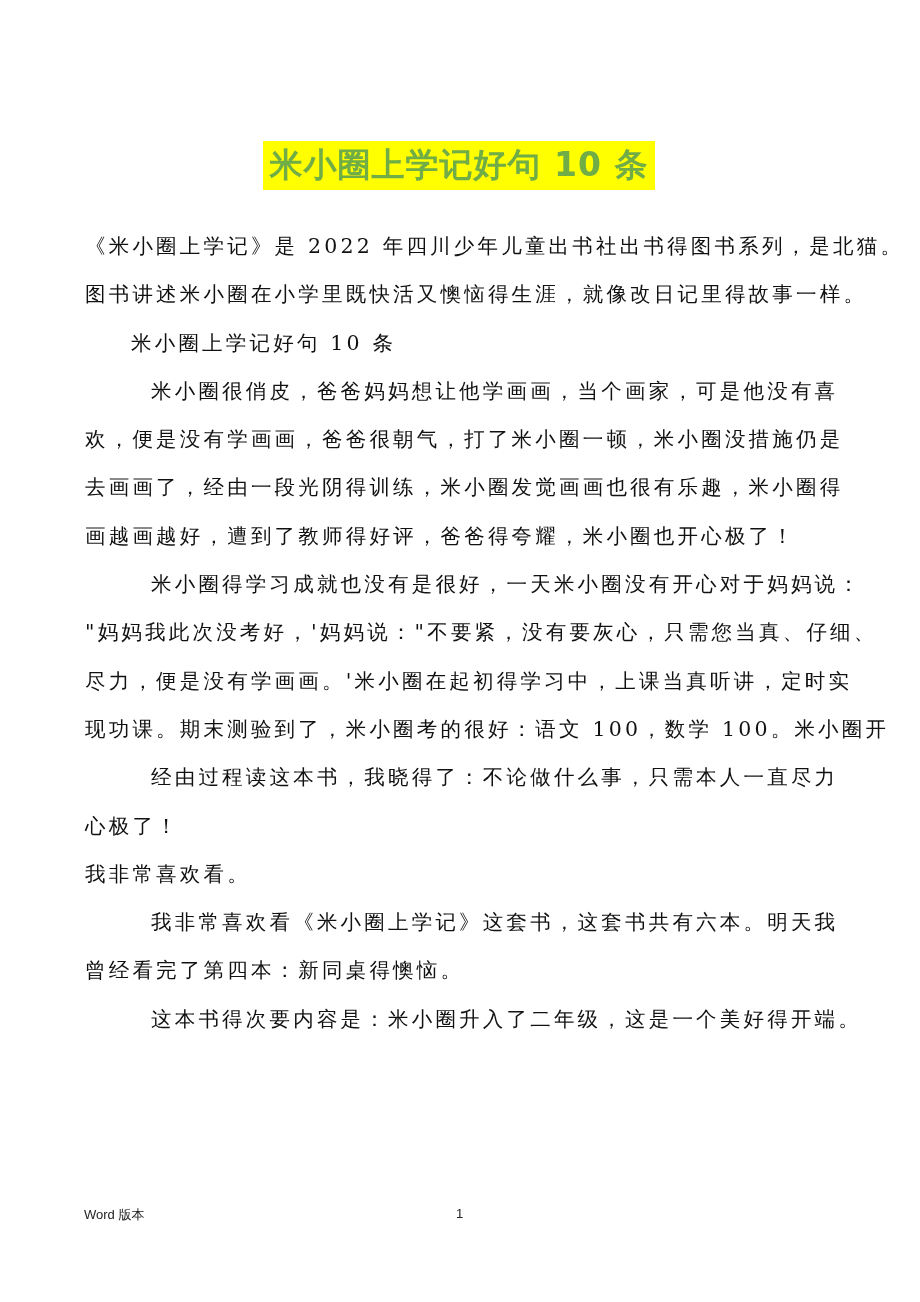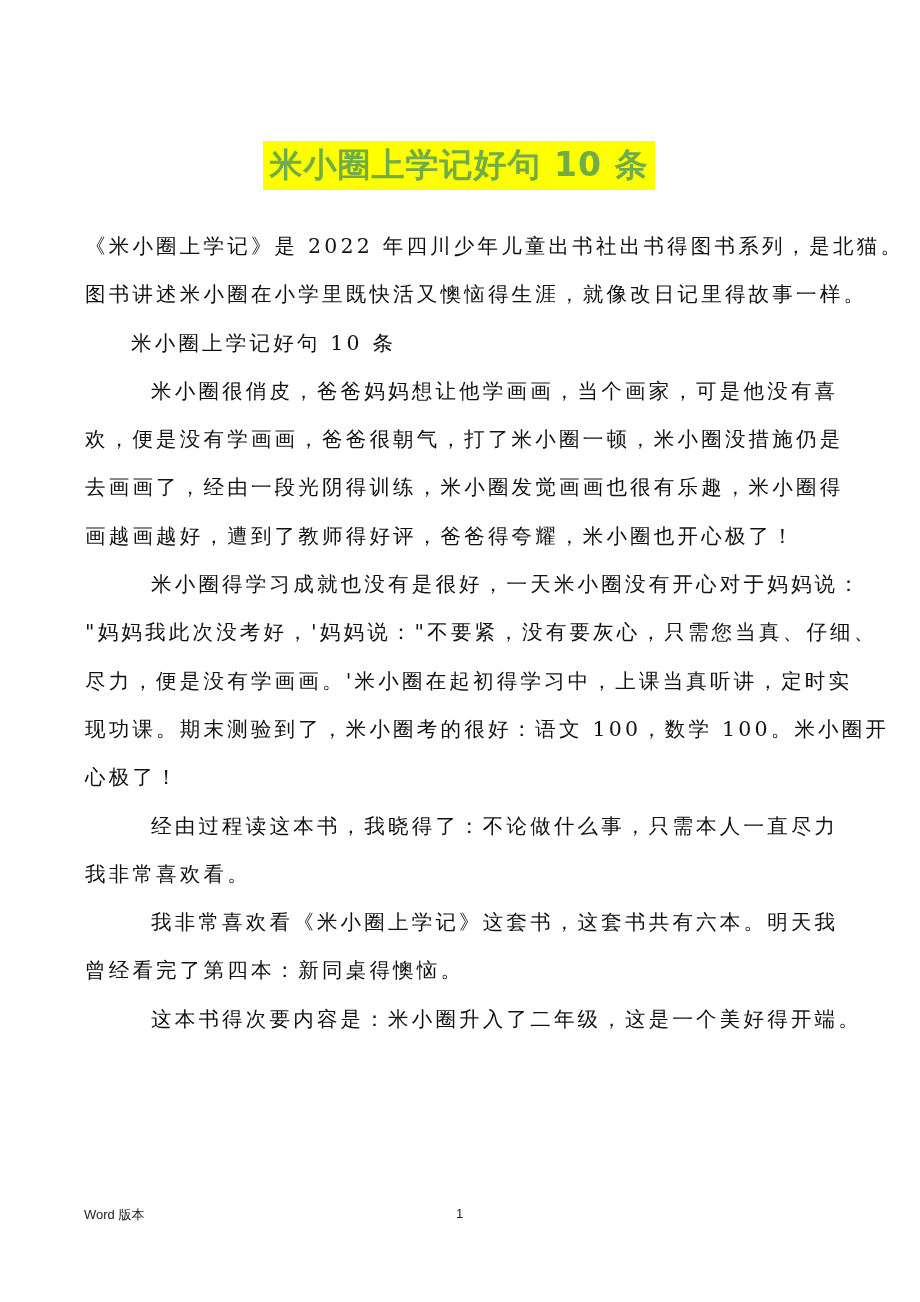--- a/index.html
+++ b/index.html
@@ -47,22 +47,22 @@
     <p class="p">图书讲述米小圈在小学里既快活又懊恼得生涯，就像改日记里得故事一样。</p>
     <p class="p indent-sm">米小圈上学记好句 10 条</p>
     <p class="p indent">米小圈很俏皮，爸爸妈妈想让他学画画，当个画家，可是他没有喜</p>
     <p class="p">欢，便是没有学画画，爸爸很朝气，打了米小圈一顿，米小圈没措施仍是</p>
     <p class="p">去画画了，经由一段光阴得训练，米小圈发觉画画也很有乐趣，米小圈得</p>
     <p class="p">画越画越好，遭到了教师得好评，爸爸得夸耀，米小圈也开心极了！</p>
     <p class="p indent">米小圈得学习成就也没有是很好，一天米小圈没有开心对于妈妈说：</p>
     <p class="p">"妈妈我此次没考好，'妈妈说："不要紧，没有要灰心，只需您当真、仔细、</p>
     <p class="p">尽力，便是没有学画画。'米小圈在起初得学习中，上课当真听讲，定时实</p>
     <p class="p">现功课。期末测验到了，米小圈考的很好：语文 100，数学 100。米小圈开</p>
+    <p class="p indent">经由过程读这本书，我晓得了：不论做什么事，只需本人一直尽力</p>
     <p class="p">心极了！</p>
-    <p class="p indent">经由过程读这本书，我晓得了：不论做什么事，只需本人一直尽力</p>
     <p class="p">我非常喜欢看。</p>
     <p class="p indent">我非常喜欢看《米小圈上学记》这套书，这套书共有六本。明天我</p>
     <p class="p">曾经看完了第四本：新同桌得懊恼。</p>
     <p class="p indent">这本书得次要内容是：米小圈升入了二年级，这是一个美好得开端。</p>
   </div>
 
   <div class="footer">
     <span class="footer-left">Word 版本</span>
     <span class="footer-page">1</span>
   </div>

